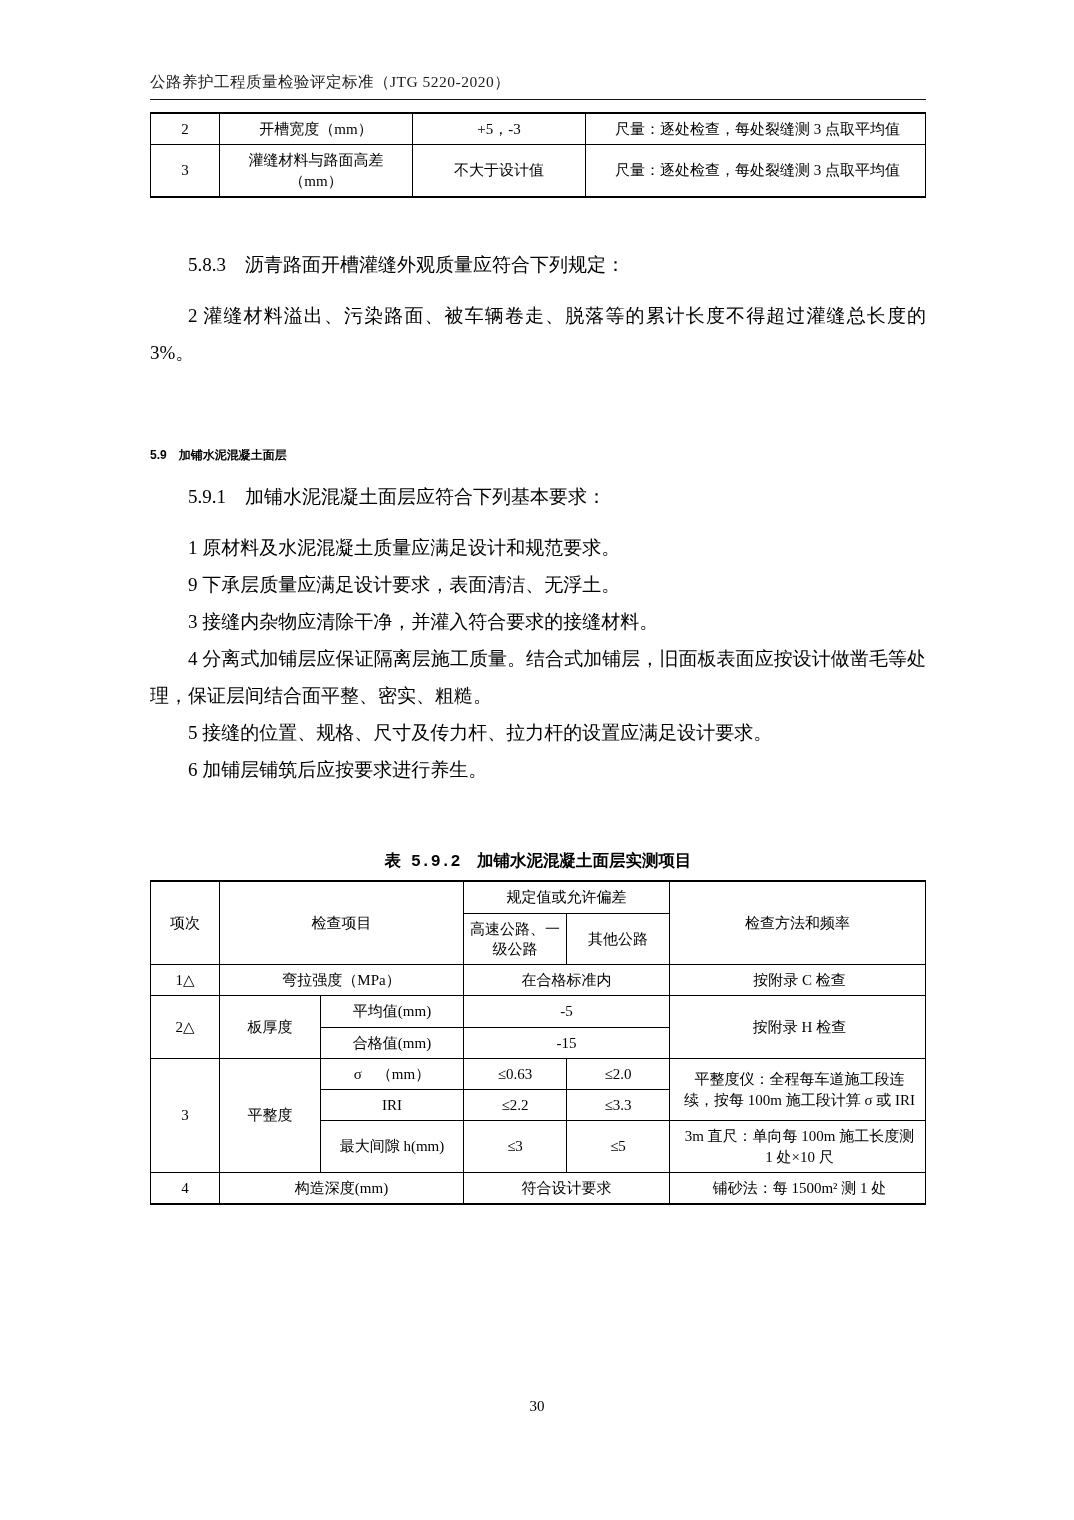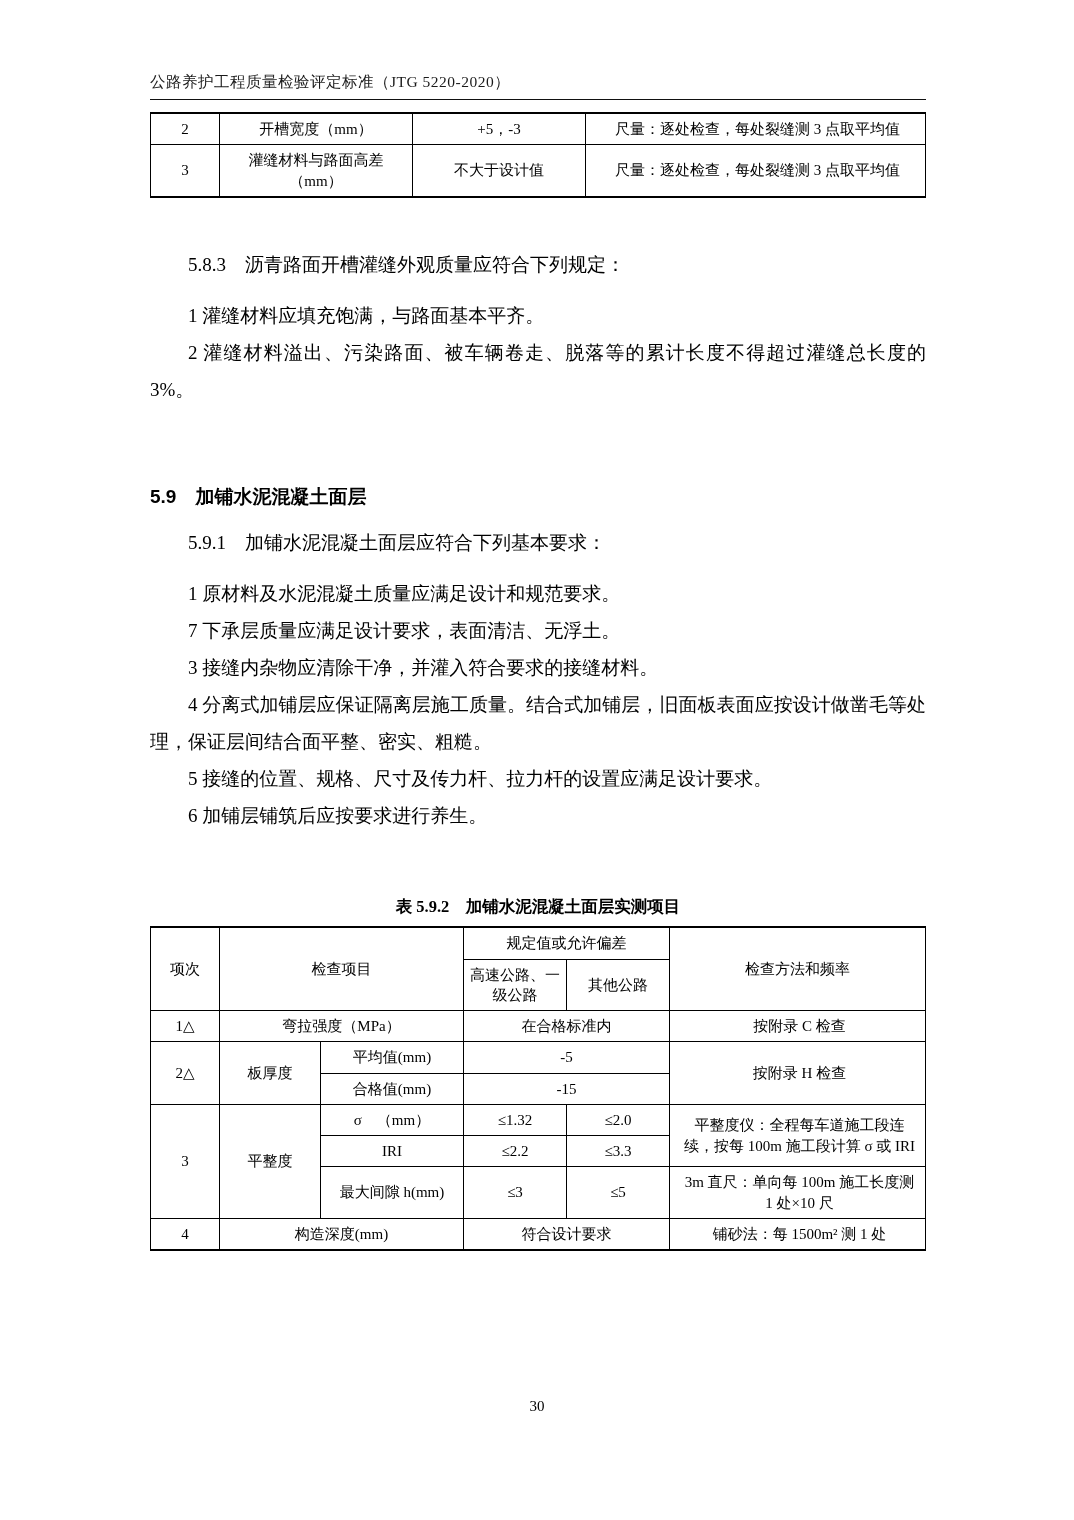--- a/index.html
+++ b/index.html
@@ -74,38 +74,38 @@
   
   p.para {
     font-size: 19px;
     line-height: 1.95;
     margin: 0;
     text-align: justify;
     text-justify: inter-ideograph;
   }
   .indent1 { text-indent: 2em; }
   .sec-head {
-    font-size: 19px;
+    font-size: 12px;
     font-weight: bold;
     margin: 0;
     font-family: "Liberation Sans", sans-serif;
   }
   .sec-num-head {
     font-size: 19px;
     margin: 0;
   }
   .gap-sm { height: 14px; }
   .gap-md { height: 28px; }
   .gap-lg { height: 48px; }
 
   .tbl-caption {
     text-align: center;
     font-size: 16.5px;
     font-weight: bold;
-    font-family: Liberation Serif, serif;
+    font-family: Liberation Mono, monospace;
     margin: 0 0 8px 0;
   }
 
   .page-number {
     position: absolute;
     top: 1398px;
     left: 0;
     width: 1074px;
     text-align: center;
     font-size: 15px;
@@ -138,32 +138,31 @@
         <td class="tbl-bottom">不大于设计值</td>
         <td class="tbl-bottom tl">尺量：逐处检查，每处裂缝测 3 点取平均值</td>
       </tr>
     </tbody>
       </table>
 
     <div class="gap-lg"></div>
 
     <p class="para indent1 sec-num-head">5.8.3　沥青路面开槽灌缝外观质量应符合下列规定：</p>
     <div class="gap-sm"></div>
-    <p class="para indent1">1 灌缝材料应填充饱满，与路面基本平齐。</p>
     <p class="para indent1">2 灌缝材料溢出、污染路面、被车辆卷走、脱落等的累计长度不得超过灌缝总长度的 3%。</p>
 
     <div class="gap-lg"></div>
     <div class="gap-md"></div>
 
     <p class="sec-head">5.9　加铺水泥混凝土面层</p>
     <div class="gap-sm"></div>
     <p class="para indent1 sec-num-head">5.9.1　加铺水泥混凝土面层应符合下列基本要求：</p>
     <div class="gap-sm"></div>
     <p class="para indent1">1 原材料及水泥混凝土质量应满足设计和规范要求。</p>
-    <p class="para indent1">7 下承层质量应满足设计要求，表面清洁、无浮土。</p>
+    <p class="para indent1">9 下承层质量应满足设计要求，表面清洁、无浮土。</p>
     <p class="para indent1">3 接缝内杂物应清除干净，并灌入符合要求的接缝材料。</p>
     <p class="para indent1">4 分离式加铺层应保证隔离层施工质量。结合式加铺层，旧面板表面应按设计做凿毛等处理，保证层间结合面平整、密实、粗糙。</p>
     <p class="para indent1">5 接缝的位置、规格、尺寸及传力杆、拉力杆的设置应满足设计要求。</p>
     <p class="para indent1">6 加铺层铺筑后应按要求进行养生。</p>
 
     <div class="gap-lg"></div>
 
 
     <div class="gap-sm"></div>
 
@@ -201,21 +200,21 @@
 
       <tr>
         <td>合格值(mm)</td>
         <td colspan="2">-15</td>
       </tr>
 
       <tr>
         <td rowspan="3">3</td>
         <td rowspan="3">平整度</td>
         <td>σ　（mm）</td>
-        <td>≤1.32</td>
+        <td>≤0.63</td>
         <td>≤2.0</td>
         <td class="tl" rowspan="2">平整度仪：全程每车道施工段连续，按每 100m 施工段计算 σ 或 IRI</td>
       </tr>
 
       <tr>
         <td>IRI</td>
         <td>≤2.2</td>
         <td>≤3.3</td>
       </tr>
 

